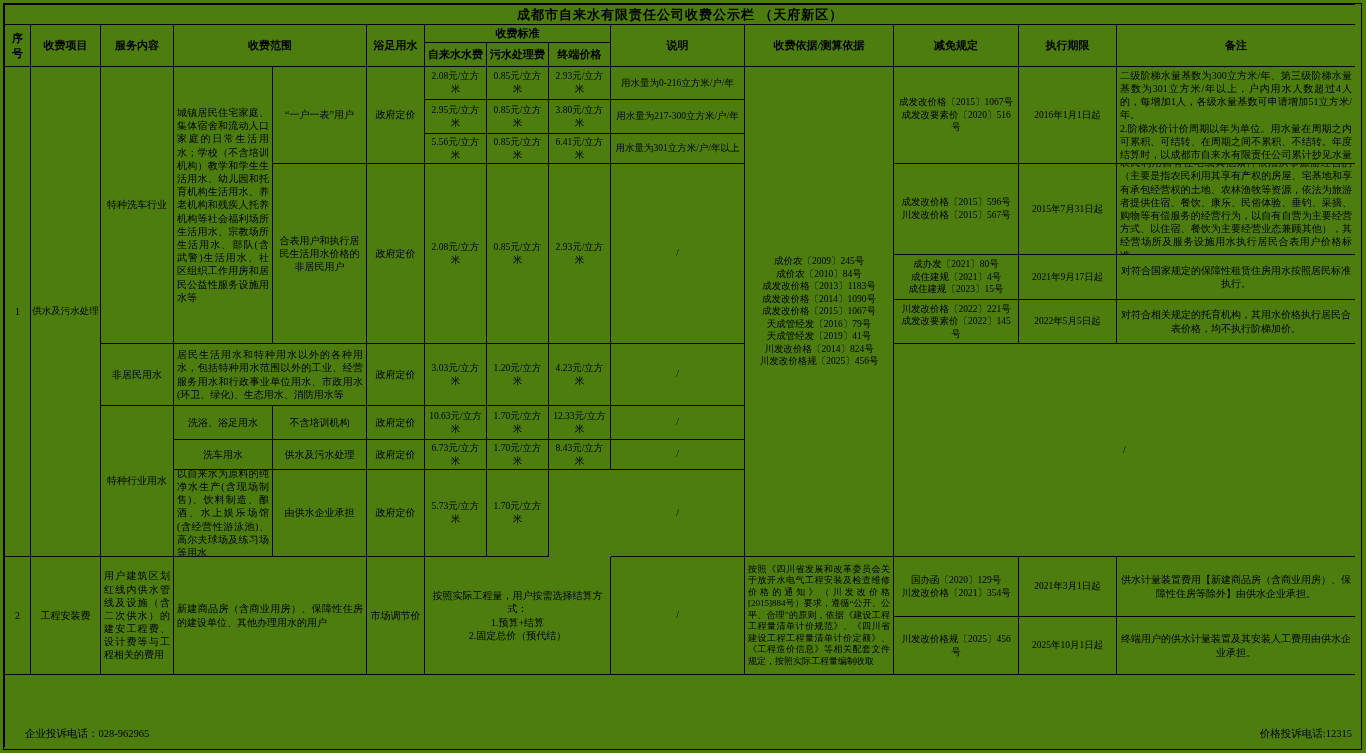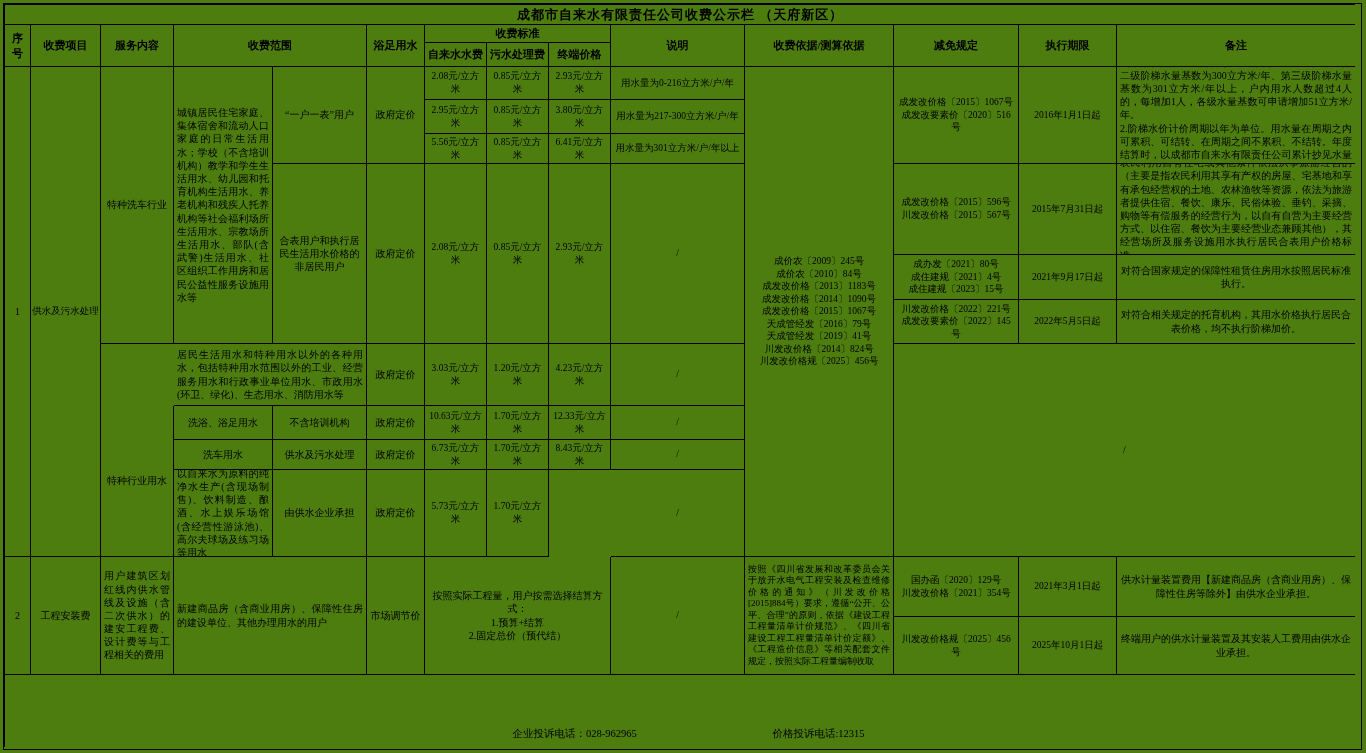--- a/index.html
+++ b/index.html
@@ -19,21 +19,21 @@
   .h{font-size:11px;font-weight:bold;}
   .l{justify-content:flex-start;text-align:center;}
   .j{text-align:justify;}
   .pre{white-space:pre-line;}
   .f9{font-size:9.5px;}
   .f85{font-size:9px;line-height:1.28;}
   .nw{white-space:nowrap;}
   .er{border-right:none;}
   .eb{border-bottom:none;}
   .notes{flex-direction:column;align-items:flex-start;justify-content:center;text-align:left;font-size:10.5px;padding-left:6px;}
-  .foot{justify-content:center;text-align:left;font-size:10.5px;padding-left:20px;}
+  .foot{justify-content:space-between;text-align:left;font-size:10.5px;padding-left:20px;}
   .foot .sp1{display:inline-block;width:260px;}
 </style>
 </head>
 <body>
 
 <div class="page">
  <div class="frame"></div>
  <div class="g">
 
   <div class="c t er" style="grid-area:1/1/2/15">成都市自来水有限责任公司收费公示栏 （天府新区）</div>
@@ -103,20 +103,21 @@
 成住建规〔2021〕4号
 成住建规〔2023〕15号</div>
   <div class="c f9" style="grid-area:8/13/9/14">2021年9月17日起</div>
   <div class="c l er" style="grid-area:8/14/9/15">对符合国家规定的保障性租赁住房用水按照居民标准执行。</div>
   <div class="c pre f9" style="grid-area:9/12/10/13">川发改价格〔2022〕221号
 成发改要素价〔2022〕145号</div>
   <div class="c f9" style="grid-area:9/13/10/14">2022年5月5日起</div>
   <div class="c l er" style="grid-area:9/14/10/15">对符合相关规定的托育机构，其用水价格执行居民合表价格，均不执行阶梯加价。</div>
   <div class="c er" style="grid-area:10/12/14/15">/</div>
 
+  <div class="c" style="grid-area:10/3/11/4">非居民用水</div>
   <div class="c j" style="grid-area:10/4/11/6">居民生活用水和特种用水以外的各种用水，包括特种用水范围以外的工业、经营服务用水和行政事业单位用水、市政用水(环卫、绿化)、生态用水、消防用水等</div>
   <div class="c" style="grid-area:10/6/11/7">政府定价</div>
   <div class="c f9" style="grid-area:10/7/11/8">3.03元/立方米</div>
   <div class="c f9" style="grid-area:10/8/11/9">1.20元/立方米</div>
   <div class="c f9" style="grid-area:10/9/11/10">4.23元/立方米</div>
   <div class="c f9" style="grid-area:10/10/11/11">/</div>
 
   <div class="c" style="grid-area:11/3/14/4">特种行业用水</div>
   <div class="c" style="grid-area:11/4/12/5">洗浴、浴足用水</div>
   <div class="c" style="grid-area:11/5/12/6">不含培训机构</div>

